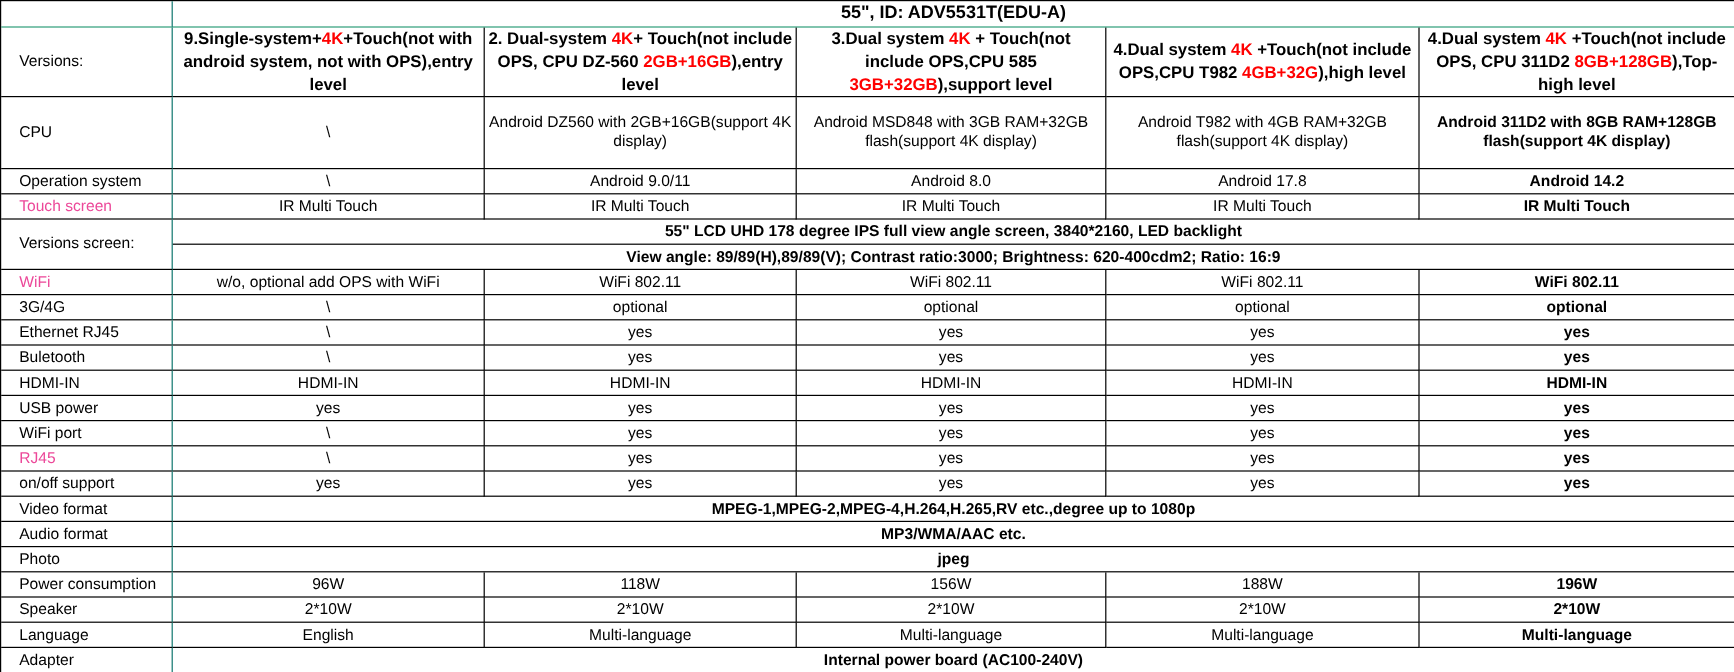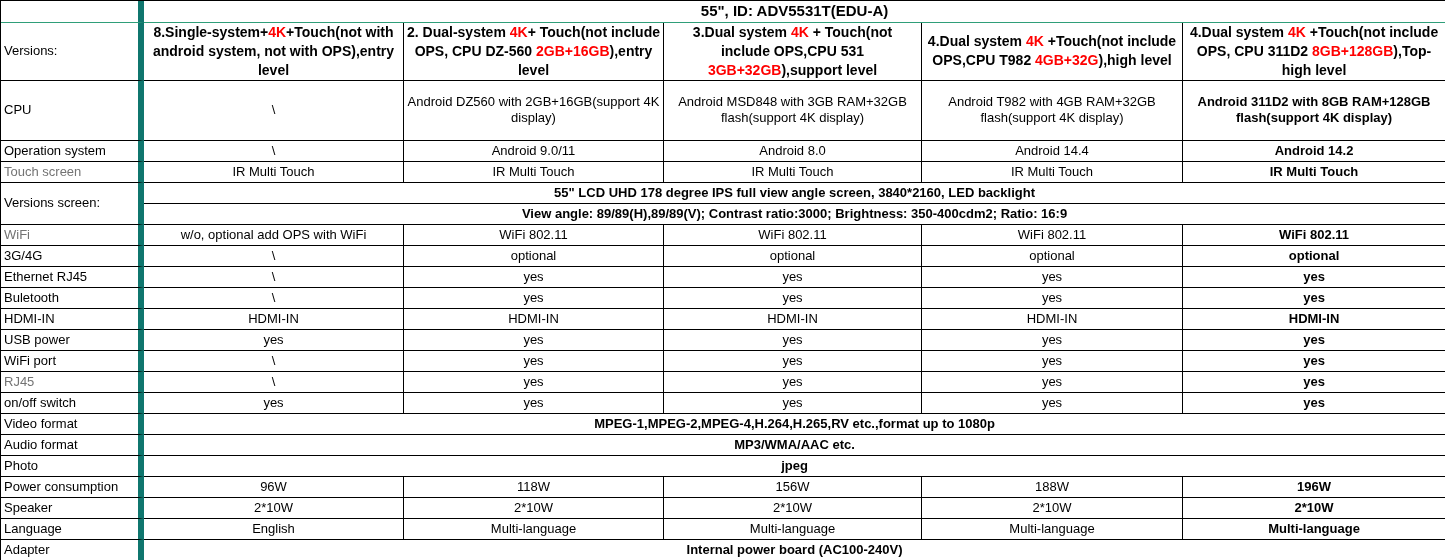--- a/index.html
+++ b/index.html
@@ -30,22 +30,22 @@
     line-height: 1.25;
     text-align: center;
     vertical-align: middle;
     padding: 0 3px;
     overflow: hidden;
     word-wrap: break-word;
   }
   
   td.lbl {
     text-align: left;
-    padding-left: 3px;
-    border-right: 6px solid #0f766e;
+    padding-left: 15px;
+    border-right: 1px solid #0f766e;
   }
   
   td.last {
     border-right: 1px solid #2f9e79;
     font-weight: bold;
   }
   
   tr.title-row td {
     border-bottom: 1px solid #2f9e79;
   }
@@ -53,21 +53,21 @@
     font-weight: bold;
     font-size: 15px;
   }
   
   tr.versions-row td.ver {
     font-weight: bold;
     font-size: 14px;
     line-height: 1.35;
   }
   .red { color: #ff0000; }
-  td.lbl.red { color: #737373; }
+  td.lbl.red { color: #ec4899; }
 
   tr.h-title  { height: 22px; }
   tr.h-ver    { height: 56px; }
   tr.h-cpu    { height: 60px; }
   tr.h-std    { height: 21px; }
   tr.h-last td { border-bottom: none; }
 </style>
 </head>
 <body>
 
@@ -82,60 +82,60 @@
   </colgroup>
 
   <tbody>
       <tr class="title-row h-title">
     <td class="lbl"></td>
     <td class="title-cell last" colspan="5">55", ID: ADV5531T(EDU-A)</td>
   </tr>
 
   <tr class="versions-row h-ver">
     <td class="lbl">Versions:</td>
-    <td class="ver"><span>8.Single-system+</span><span class="red">4K</span><span>+Touch(not with android system, not with OPS),entry level</span></td>
+    <td class="ver"><span>9.Single-system+</span><span class="red">4K</span><span>+Touch(not with android system, not with OPS),entry level</span></td>
     <td class="ver"><span>2. Dual-system </span><span class="red">4K</span><span>+ Touch(not include OPS, CPU DZ-560 </span><span class="red">2GB+16GB</span><span>),entry level</span></td>
-    <td class="ver"><span>3.Dual system </span><span class="red">4K</span><span> + Touch(not include OPS,CPU 531 </span><span class="red">3GB+32GB</span><span>),support level</span></td>
+    <td class="ver"><span>3.Dual system </span><span class="red">4K</span><span> + Touch(not include OPS,CPU 585 </span><span class="red">3GB+32GB</span><span>),support level</span></td>
     <td class="ver"><span>4.Dual system </span><span class="red">4K</span><span> +Touch(not include OPS,CPU T982 </span><span class="red">4GB+32G</span><span>),high level</span></td>
     <td class="ver last"><span>4.Dual system </span><span class="red">4K</span><span> +Touch(not include OPS, CPU 311D2 </span><span class="red">8GB+128GB</span><span>),Top-high level</span></td>
   </tr>
 
   <tr class="h-cpu">
     <td class="lbl">CPU</td>
     <td>\</td>
     <td>Android DZ560 with 2GB+16GB(support 4K display)</td>
     <td>Android MSD848 with 3GB RAM+32GB flash(support 4K display)</td>
     <td>Android T982 with 4GB RAM+32GB flash(support 4K display)</td>
     <td class="last">Android 311D2 with 8GB RAM+128GB flash(support 4K display)</td>
   </tr>
 
   <tr class="h-std">
     <td class="lbl">Operation system</td>
     <td>\</td>
     <td>Android 9.0/11</td>
     <td>Android 8.0</td>
-    <td>Android 14.4</td>
+    <td>Android 17.8</td>
     <td class="last">Android 14.2</td>
   </tr>
 
   <tr class="h-std">
     <td class="lbl red">Touch screen</td>
     <td>IR Multi Touch</td>
     <td>IR Multi Touch</td>
     <td>IR Multi Touch</td>
     <td>IR Multi Touch</td>
     <td class="last">IR Multi Touch</td>
   </tr>
 
   <tr class="h-std">
     <td class="lbl" rowspan="2">Versions screen:</td>
     <td class="last" colspan="5">55" LCD UHD 178 degree IPS  full view angle screen, 3840*2160, LED backlight</td>
   </tr>
   <tr class="h-std">
-    <td class="last" colspan="5">View angle: 89/89(H),89/89(V); Contrast ratio:3000; Brightness: 350-400cdm2; Ratio: 16:9</td>
+    <td class="last" colspan="5">View angle: 89/89(H),89/89(V); Contrast ratio:3000; Brightness: 620-400cdm2; Ratio: 16:9</td>
   </tr>
 
   <tr class="h-std">
     <td class="lbl red">WiFi</td>
     <td>w/o, optional add OPS with WiFi</td>
     <td>WiFi 802.11</td>
     <td>WiFi 802.11</td>
     <td>WiFi 802.11</td>
     <td class="last">WiFi 802.11</td>
   </tr>
@@ -197,31 +197,31 @@
   <tr class="h-std">
     <td class="lbl red">RJ45</td>
     <td>\</td>
     <td>yes</td>
     <td>yes</td>
     <td>yes</td>
     <td class="last">yes</td>
   </tr>
 
   <tr class="h-std">
-    <td class="lbl">on/off switch</td>
+    <td class="lbl">on/off support</td>
     <td>yes</td>
     <td>yes</td>
     <td>yes</td>
     <td>yes</td>
     <td class="last">yes</td>
   </tr>
 
   <tr class="h-std">
     <td class="lbl">Video format</td>
-    <td class="last" colspan="5">MPEG-1,MPEG-2,MPEG-4,H.264,H.265,RV etc.,format up to 1080p</td>
+    <td class="last" colspan="5">MPEG-1,MPEG-2,MPEG-4,H.264,H.265,RV etc.,degree up to 1080p</td>
   </tr>
 
   <tr class="h-std">
     <td class="lbl">Audio format</td>
     <td class="last" colspan="5">MP3/WMA/AAC etc.</td>
   </tr>
 
   <tr class="h-std">
     <td class="lbl">Photo</td>
     <td class="last" colspan="5">jpeg</td>

